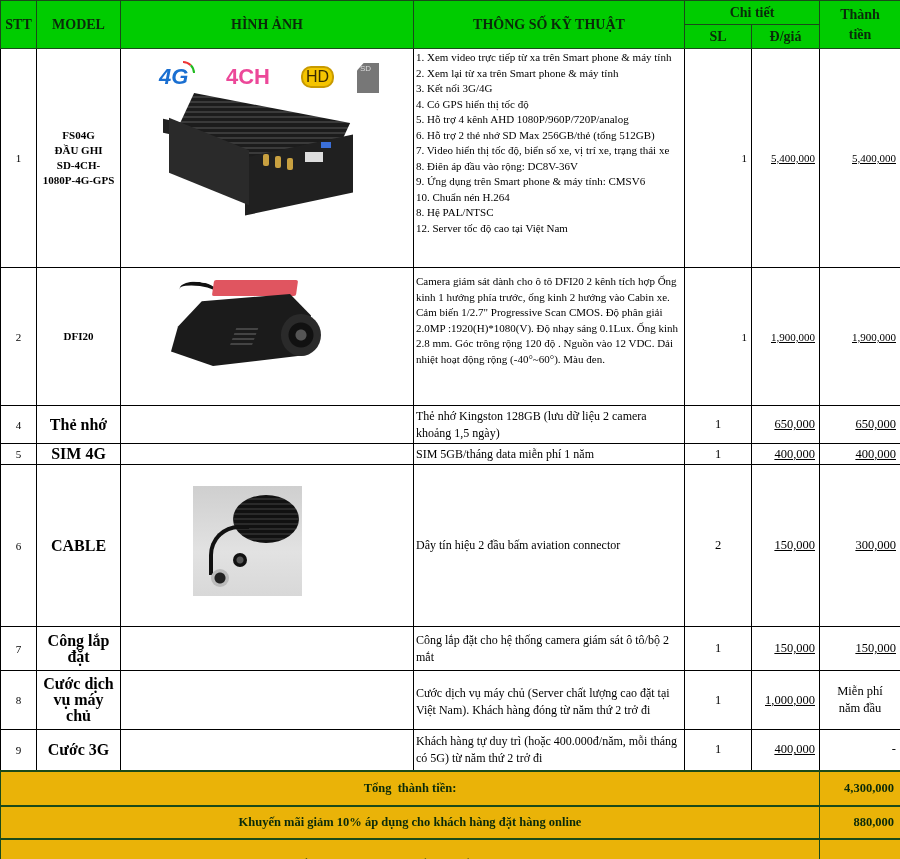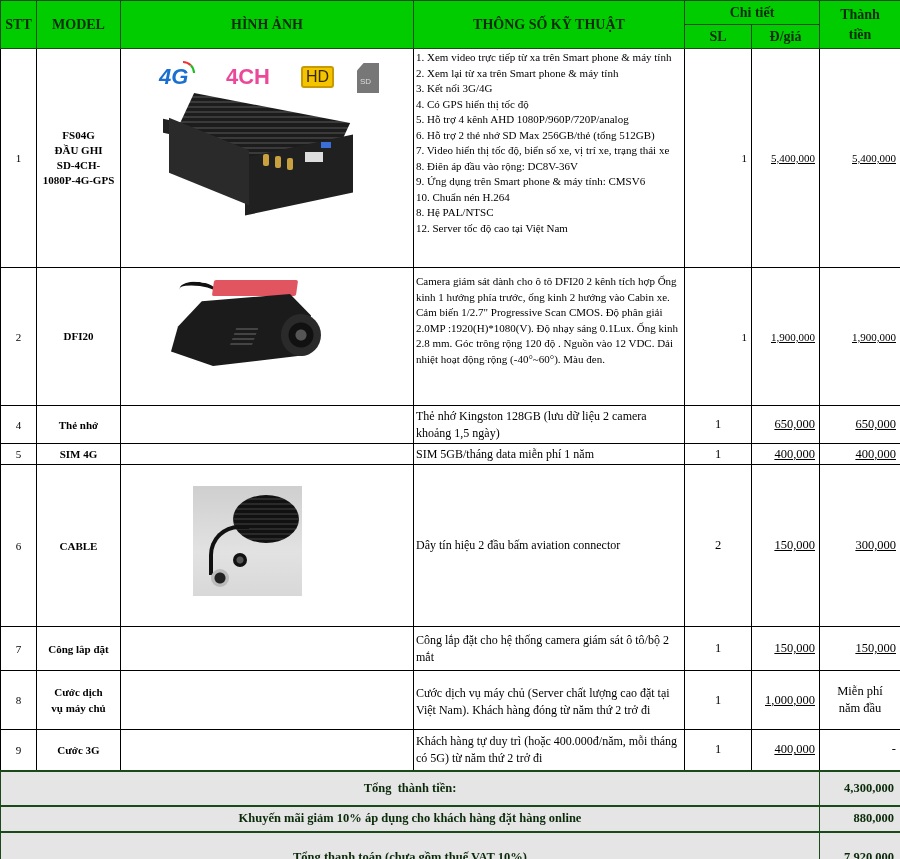--- a/index.html
+++ b/index.html
@@ -3,32 +3,32 @@
   <meta charset="utf-8">
   <style>
     * { box-sizing: border-box; margin: 0; padding: 0; }
     body { width: 900px; height: 859px; background: #ffffff; overflow: hidden; font-family: "Liberation Serif", "DejaVu Serif", serif; color: #000; }
     table { border-collapse: collapse; table-layout: fixed; width: 900px; }
     td, th { border: 1px solid #000; overflow: hidden; }
     th { background: #00cc00; font-weight: bold; font-size: 14px; color: #0a2a0a; text-align: center; vertical-align: middle; border-color: #1a4a1a; }
     .th-sub { font-size: 14px; }
     td { font-size: 11px; vertical-align: middle; }
     .c-stt { text-align: center; font-size: 11px; }
-    .c-model { text-align: center; font-weight: bold; font-size: 11px; line-height: 16px; padding: 0 2px; }
+    .c-model { text-align: center; font-weight: bold; font-size: 16px; line-height: 16px; padding: 0 2px; }
     .c-model.small { font-size: 11px; line-height: 15px; }
     .c-spec { padding: 0 2px; font-size: 11px; line-height: 15.5px; vertical-align: top; }
     .c-spec.big { font-size: 12px; line-height: 17px; vertical-align: middle; }
     .c-num { text-align: right; padding-right: 4px; font-size: 11px; text-decoration: underline; }
     .c-num.big { font-size: 12.5px; }
     .c-sl { text-align: center; font-size: 12.5px; }
     .c-sl.small { text-align: right; padding-right: 4px; font-size: 11px; }
     .c-total-r { text-align: right; padding-right: 4px; font-size: 12.5px; }
     .c-total-c { text-align: center; font-size: 12.5px; line-height: 17px; }
     .c-img { position: relative; padding: 0; }
-    .tot td { background: #e5e5e5; font-weight: bold; font-size: 12.5px; color: #0a2a0a; border-color: #1a4a1a; border-width: 2px 1px; }
+    .tot td { background: #eab308; font-weight: bold; font-size: 12.5px; color: #0a2a0a; border-color: #1a4a1a; border-width: 2px 1px; }
     .tot .lbl { text-align: center; }
     .tot .val { text-align: right; padding-right: 6px; }
     .spec-line { display: block; }
     
     .art { position: absolute; }
   </style>
 </head>
 <body>
 
 <table>
@@ -66,23 +66,23 @@
         <span>FS04G</span><br>
         <span>ĐẦU GHI</span><br>
         <span>SD-4CH-</span><br>
         <span>1080P-4G-GPS</span>
       </td>
       <td class="c-img">
         <div style="position:absolute;left:0;top:0;width:293px;height:219px;">
           <span class="art" style="left:38px;top:15px;font-family:'Liberation Sans',sans-serif;font-weight:bold;font-style:italic;font-size:22px;color:#1a6fd1;">4G</span>
           <span class="art" style="left:62px;top:12px;width:12px;height:12px;border-top:2px solid #e33;border-right:2px solid #2b2;border-radius:0 12px 0 0;"></span>
           <span class="art" style="left:105px;top:15px;font-family:'Liberation Sans',sans-serif;font-weight:bold;font-size:22px;color:#ec4899;">4CH</span>
-          <span class="art" style="left:180px;top:17px;padding:0 3px;background:#f5c400;border:2px solid #c89a00;border-radius:3px;font-family:'Liberation Sans',sans-serif;font-size:16px;line-height:18px;color:#3a2a00;">HD</span>
+          <span class="art" style="left:180px;top:17px;padding:0 3px;background:#f5c400;border:2px solid #c89a00;border-radius:10px;font-family:'Liberation Sans',sans-serif;font-size:16px;line-height:18px;color:#3a2a00;">HD</span>
           <span class="art" style="left:236px;top:14px;width:22px;height:30px;background:#777;clip-path:polygon(30% 0,100% 0,100% 100%,0 100%,0 25%);"></span>
-          <span class="art" style="left:239px;top:28px;font-family:'Liberation Sans',sans-serif;font-size:8px;color:#ddd;">SD</span>
+          <span class="art" style="left:239px;top:15px;font-family:'Liberation Sans',sans-serif;font-size:8px;color:#ddd;">SD</span>
 
           <div class="art" style="left:42px;top:55px;width:190px;height:100px;">
             <div style="position:absolute;left:0;top:35px;width:190px;height:14px;background:#222;transform:skewY(12deg);"></div>
             <div style="position:absolute;left:12px;top:4px;width:170px;height:52px;background:repeating-linear-gradient(170deg,#1c1c1c 0 3px,#3a3a3a 3px 5px);transform:skewX(-25deg) skewY(10deg);"></div>
             <div style="position:absolute;left:82px;top:42px;width:108px;height:58px;background:#202020;transform:skewY(-12deg);"></div>
             <div style="position:absolute;left:6px;top:30px;width:80px;height:55px;background:#2a2a2a;transform:skewY(22deg);"></div>
             <div style="position:absolute;left:100px;top:50px;width:6px;height:12px;background:#c8a040;border-radius:2px;"></div>
             <div style="position:absolute;left:112px;top:52px;width:6px;height:12px;background:#c8a040;border-radius:2px;"></div>
             <div style="position:absolute;left:124px;top:54px;width:6px;height:12px;background:#c8a040;border-radius:2px;"></div>
             <div style="position:absolute;left:158px;top:38px;width:10px;height:6px;background:#3b6fd8;"></div>
@@ -202,21 +202,21 @@
       <td class="c-spec big">Khách hàng tự duy trì (hoặc 400.000đ/năm, mỗi tháng có 5G) từ năm thứ 2 trở đi</td>
       <td class="c-sl">1</td>
       <td class="c-num big">400,000</td>
       <td class="c-total-r">-</td>
     </tr>
 
     <tr class="tot" style="height:35px">
       <td colspan="6" class="lbl" style="white-space:pre;">Tổng  thành tiền:</td>
       <td class="val">4,300,000</td>
     </tr>
-    <tr class="tot" style="height:26px">
+    <tr class="tot" style="height:33px">
       <td colspan="6" class="lbl">Khuyến mãi giảm 10% áp dụng cho khách hàng đặt hàng online</td>
       <td class="val">880,000</td>
     </tr>
     <tr class="tot" style="height:51px">
       <td colspan="6" class="lbl">Tổng thanh toán (chưa gồm thuế VAT 10%)</td>
       <td class="val">7,920,000</td>
     </tr>
   </tbody>
 </table>
 

